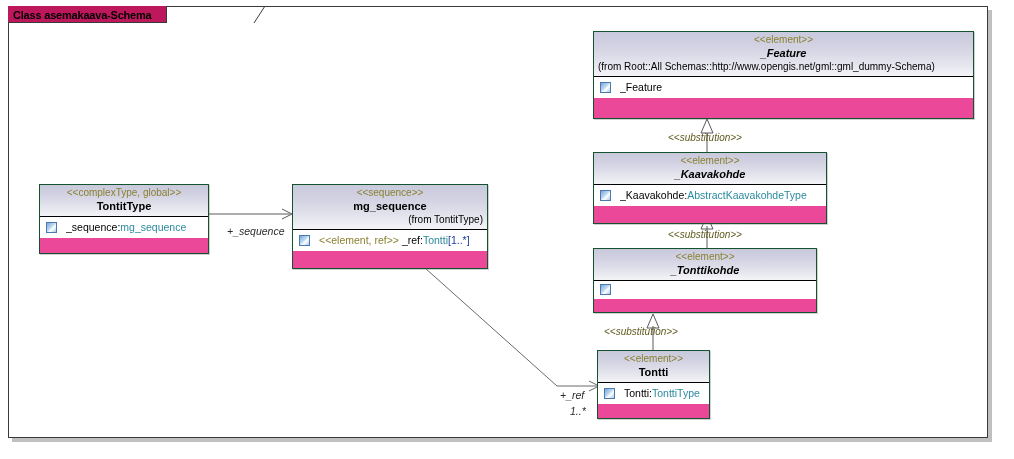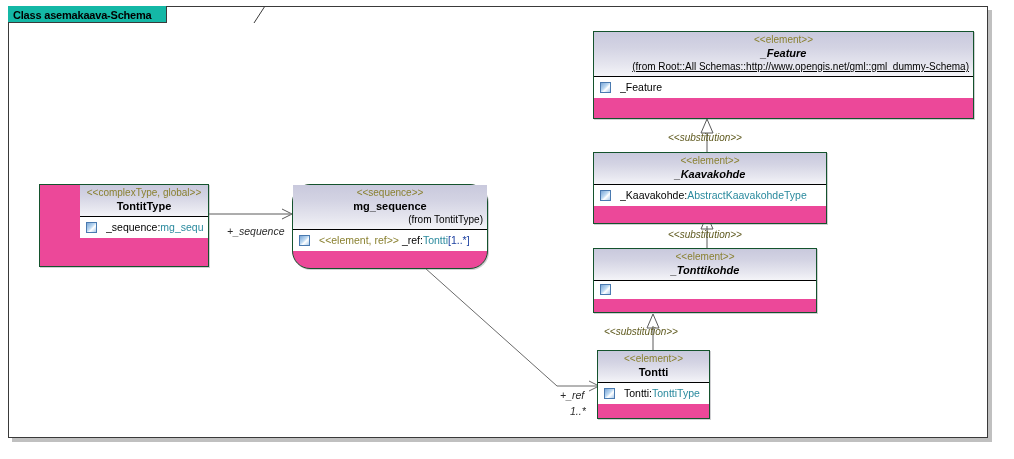--- a/index.html
+++ b/index.html
@@ -25,21 +25,21 @@
     border: 1px solid #3a3a3a;
     background: #ffffff;
     box-sizing: border-box;
     box-shadow: 4px 4px 0 0 #c0c0c0;
   }
   #frame-tab {
     position: absolute;
     left: 8px;
     top: 6px;
     height: 17px;
-    background: #14b8a6;
+    background: #be185d;
     border-right: 1px solid #3a3a3a;
     border-bottom: 1px solid #3a3a3a;
     box-sizing: border-box;
     padding: 1px 14px 0 5px;
     font-size: 11px;
     font-weight: bold;
     color: #000000;
     line-height: 16px;
     white-space: nowrap;
     letter-spacing: -0.2px;
@@ -85,23 +85,22 @@
   }
   .node-from {
     font-size: 10px;
     color: #000000;
     line-height: 13px;
     text-align: right;
     white-space: nowrap;
     padding-left: 1px;
   }
   .node-from.centered {
-    text-align: right;
+    text-align: left;
     padding-left: 0;
-    text-decoration: underline;
   }
   .node-body {
     background: #ffffff;
     padding: 3px 4px 4px 4px;
   }
   .attr-row {
     display: flex;
     align-items: center;
     font-size: 10.5px;
     line-height: 14px;
@@ -232,34 +231,34 @@
     <div class="node-title">Tontti</div>
   </div>
   <div class="node-body">
     <div class="attr-row">
       <span class="attr-icon"></span>
       <span class="attr-text"><span class="tk-name">Tontti:</span><span class="tk-type">TonttiType</span></span>
     </div>
   </div>
 </div>
 
-<div class="node" style="left:39px; top:184px; width:170px; height:83px;padding-left:40px;">
+<div class="node" style="left:39px; top:184px; width:170px; height:70px;">
   <div class="node-header">
     <div class="stereotype">&lt;&lt;complexType, global&gt;&gt;</div>
     <div class="node-title">TontitType</div>
   </div>
   <div class="node-body">
     <div class="attr-row">
       <span class="attr-icon"></span>
       <span class="attr-text"><span class="tk-name">_sequence:</span><span class="tk-type">mg_sequence</span></span>
     </div>
   </div>
 </div>
 
-<div class="node" style="left:292px; top:184px; width:196px; height:85px;border-radius:18px;">
+<div class="node" style="left:292px; top:184px; width:196px; height:85px;">
   <div class="node-header">
     <div class="stereotype">&lt;&lt;sequence&gt;&gt;</div>
     <div class="node-title">mg_sequence</div>
     <div class="node-from">(from TontitType)</div>
   </div>
   <div class="node-body">
     <div class="attr-row">
       <span class="attr-icon"></span>
       <span class="attr-text"><span class="tk-stereo">&lt;&lt;element, ref&gt;&gt;</span><span class="tk-name"> _ref:</span><span class="tk-type">Tontti</span><span class="tk-mult">[1..*]</span></span>
     </div>

